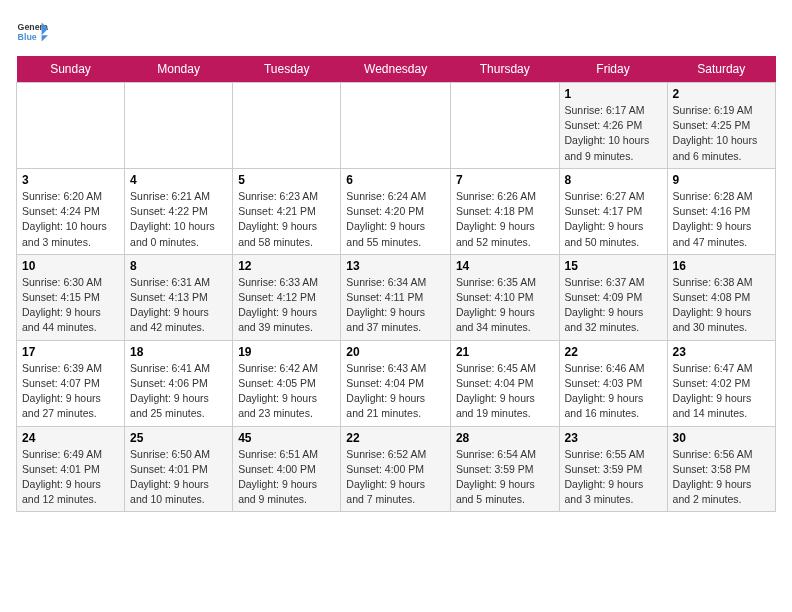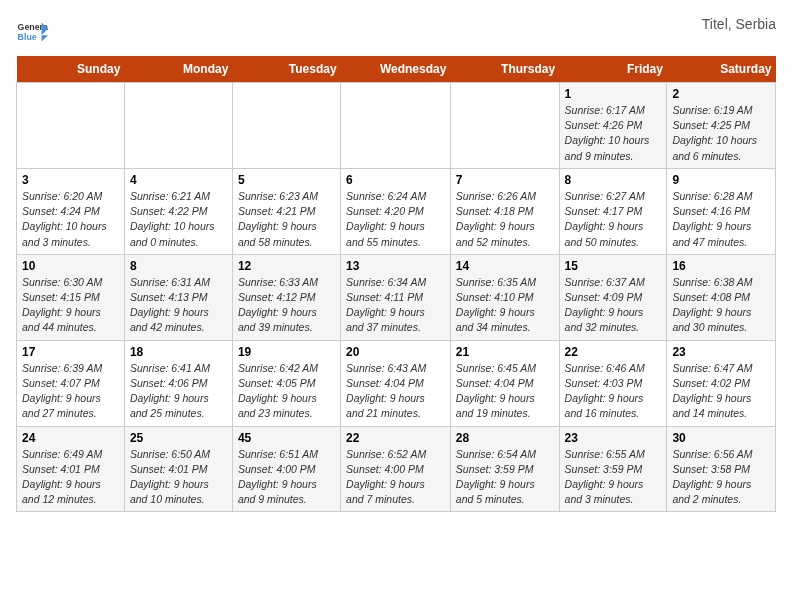--- a/index.html
+++ b/index.html
@@ -36,26 +36,26 @@
     .location {
       font-size: 14px;
       color: #555;
     }
     table {
       width: 100%;
       border-collapse: collapse;
       font-size: 11px;
     }
     thead tr th {
-      background-color: #c2410c;
+      background-color: #be185d;
       color: #fff;
       padding: 6px 4px;
-      text-align: right;
+      text-align: center;
       font-size: 12px;
-      font-weight: bold;
+      font-weight: normal;
     }
     tbody tr td {
       border: 1px solid #ccc;
       padding: 4px 5px;
       vertical-align: top;
       height: 80px;
       width: 113px;
       background: #fff;
     }
     tbody tr:nth-child(odd) td {
@@ -66,39 +66,37 @@
     }
     .day-num {
       font-weight: bold;
       font-size: 12px;
       margin-bottom: 2px;
     }
     .day-info {
       color: #333;
       font-size: 10.5px;
       line-height: 1.45;
-      font-style: italic;
     }
     .empty-cell {
       background: #fff !important;
     }
   </style>
 </head>
 <body>
 
 <div class="header-area">
   <div class="logo">
     <svg class="logo-icon" viewBox="0 0 40 40" xmlns="http://www.w3.org/2000/svg">
       <text x="2" y="18" font-size="11" font-weight="bold" fill="#333" font-family="Arial">General</text>
       <text x="2" y="30" font-size="11" font-weight="bold" fill="#4a90d9" font-family="Arial">Blue</text>
       <polygon points="32,8 40,16 32,24 40,24 32,32" fill="#4a90d9"></polygon>
     </svg>
   </div>
   <div class="title-area">
-    <div class="location">Titel, Serbia</div>
   </div>
 </div>
 
 <table>
   <thead>
     <tr>
     <th>Sunday</th>
         <th>Monday</th>
         <th>Tuesday</th>
         <th>Wednesday</th>

